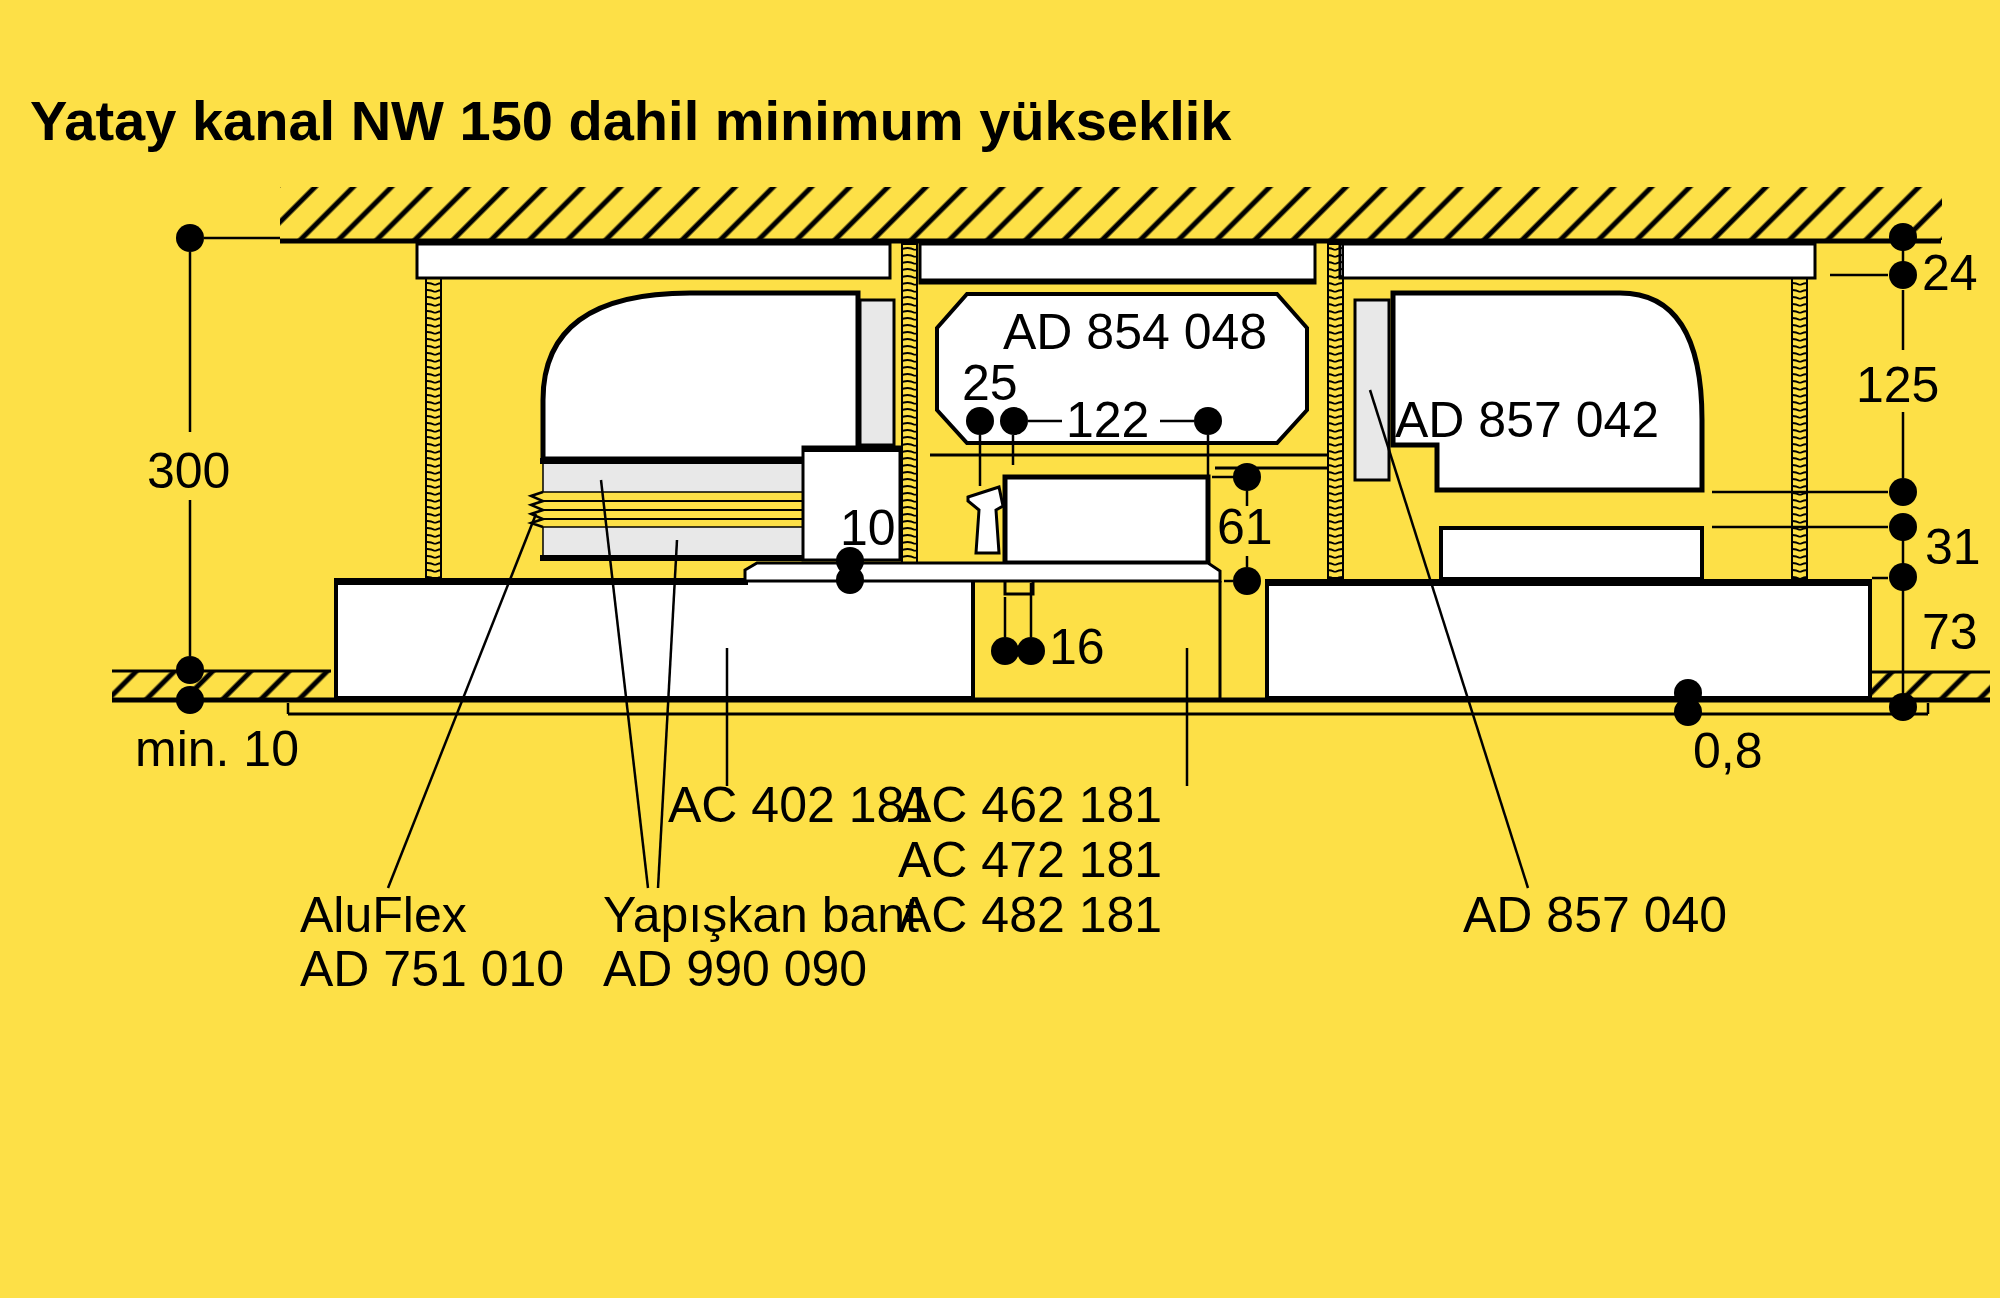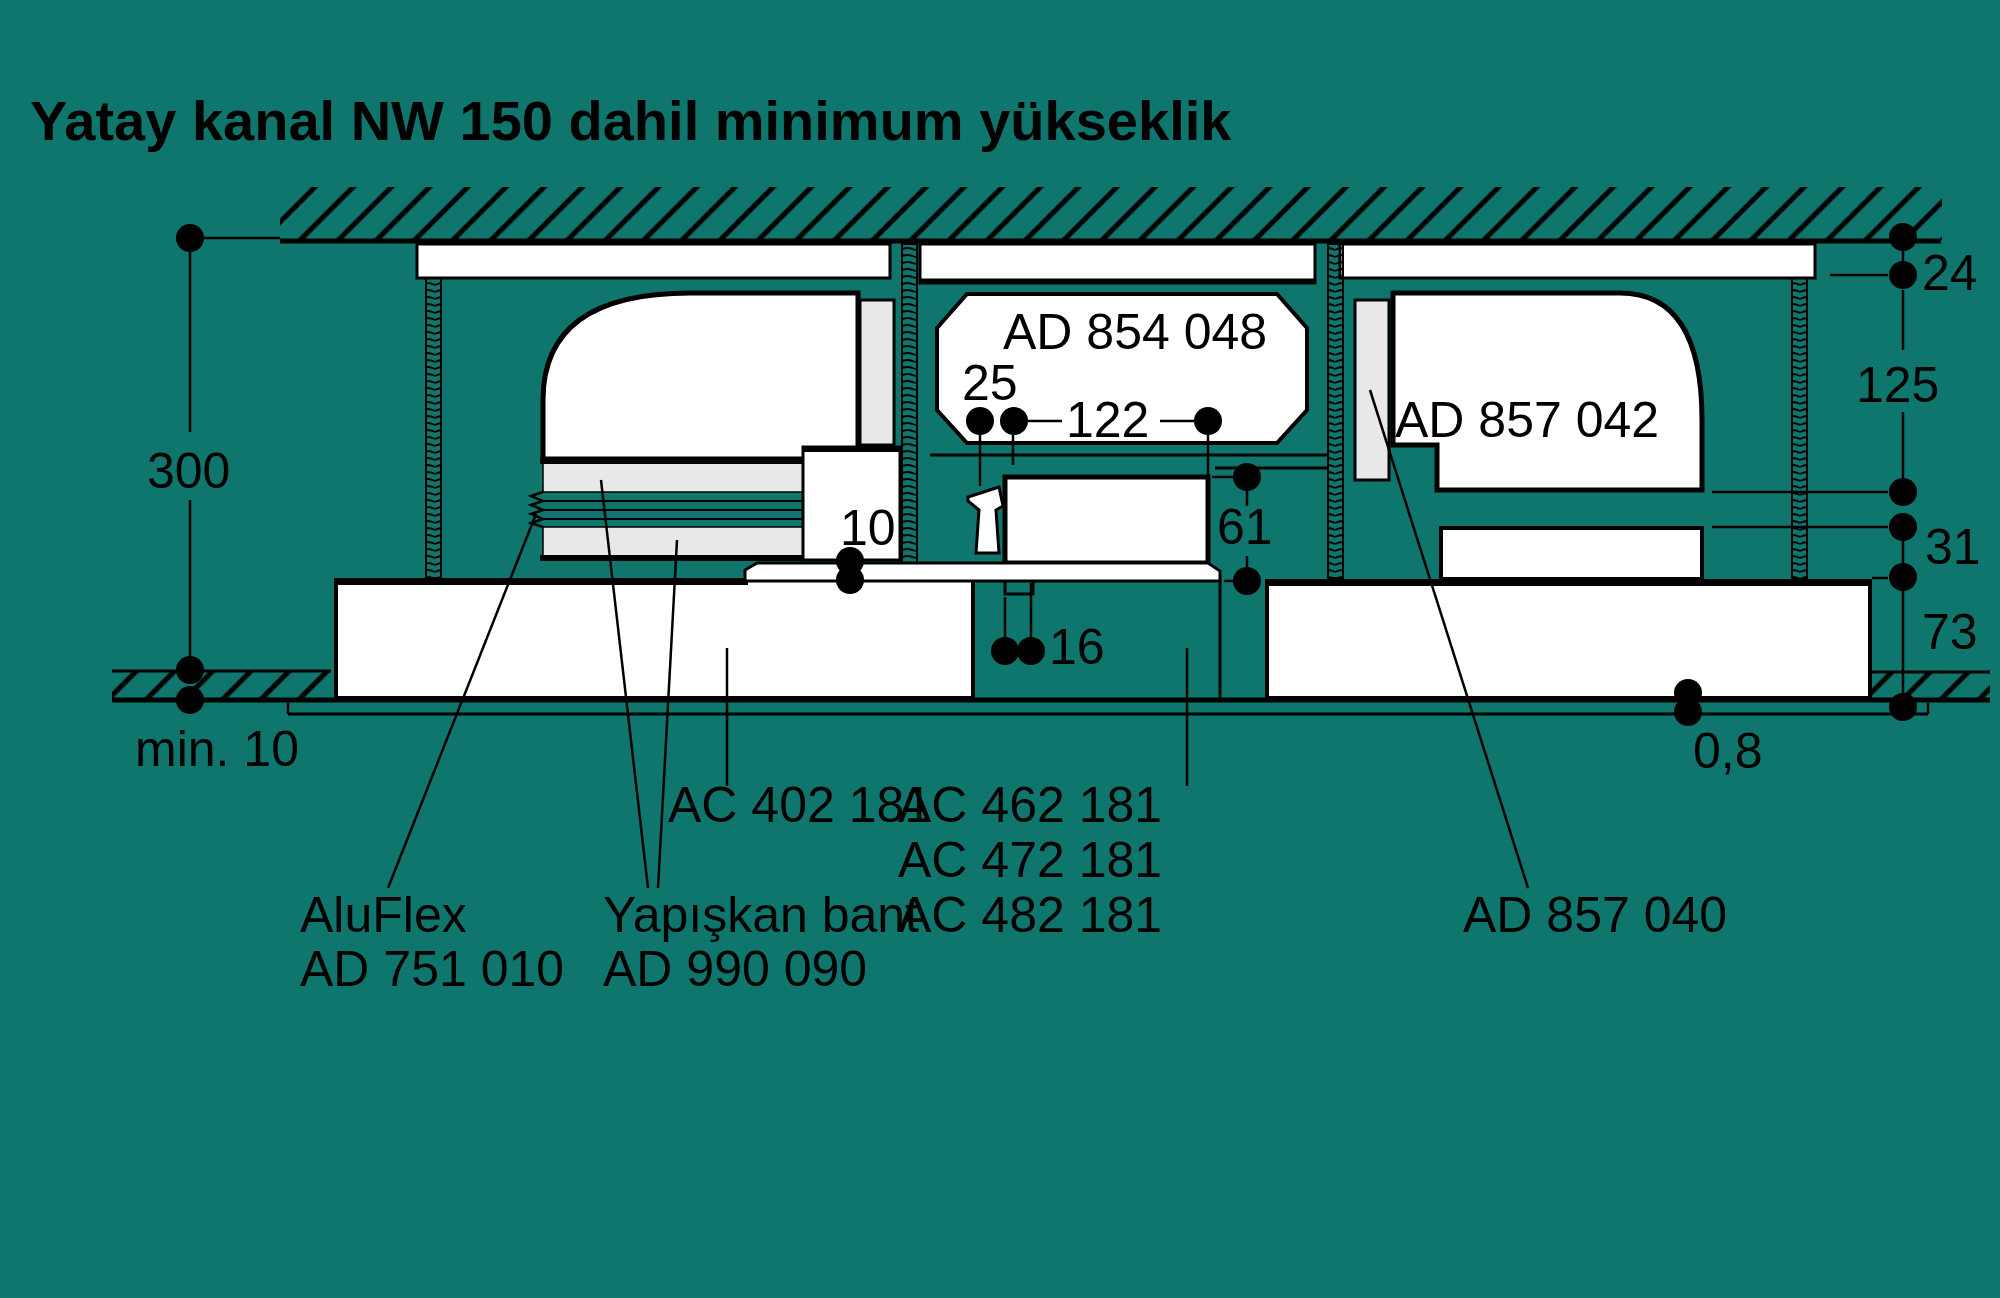--- a/index.html
+++ b/index.html
@@ -1,16 +1,16 @@
 <!DOCTYPE html>
 <html><head>
 <meta charset="utf-8">
 <style>
   html,body{margin:0;padding:0;background:#ffffff;}
-  .stage{position:relative;width:2000px;height:1298px;background:#0f766e;overflow:hidden;
+  .stage{position:relative;width:2000px;height:1298px;background:#fde047;overflow:hidden;
          font-family:"Liberation Sans", sans-serif;}
   svg{display:block;}
   .lbl{font-family:"Liberation Sans", sans-serif;font-size:50px;fill:#000;}
   .title-text{font-family:"Liberation Sans", sans-serif;font-size:56px;font-weight:bold;fill:#000;}
   .ln{stroke:#000;fill:none;}
   .outline{stroke:#000;fill:#ffffff;}
   .shade{fill:#e8e8e8;stroke:#000;}
   .dot{fill:#000;stroke:none;}
   .dim{stroke:#000;stroke-width:2.5;fill:none;}
 </style>

